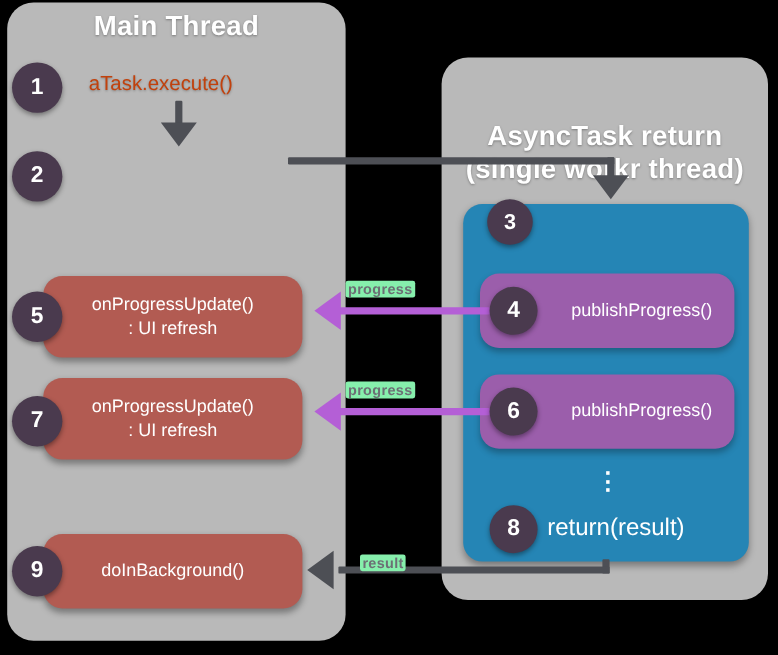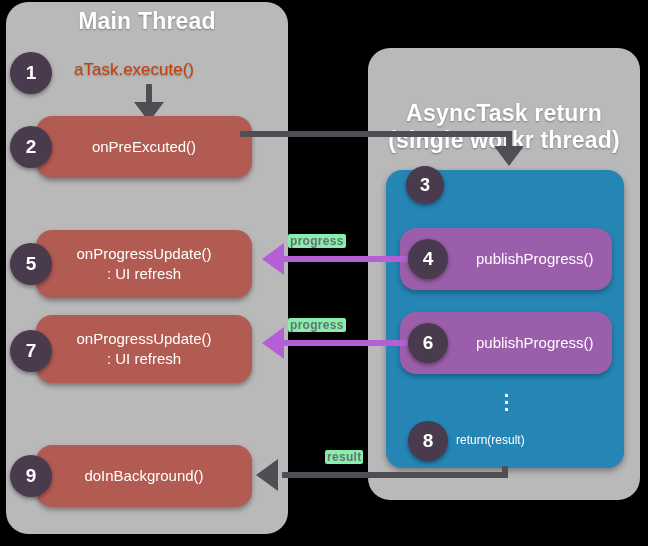--- a/index.html
+++ b/index.html
@@ -104,23 +104,20 @@
   <div class="panel" id="main-thread-panel">
     <div class="panel-title" id="main-thread-title">Main Thread</div>
   </div>
 
   <div class="badge" style="left:10px;top:52px;">1</div>
   <div class="plain" style="left:74px;top:60px;font-size:17px;">aTask.execute()</div>
 
   <div class="vline" style="left:146px;top:84px;height:24px;"></div>
   <div class="arrow-down" style="left:134px;top:102px;"></div>
 
-  <div class="box red" style="left:36px;top:116px;width:216px;height:62px;">
-    <span class="label">onPreExcuted()</span>
-  </div>
   <div class="badge" style="left:10px;top:126px;">2</div>
 
   <div class="box red" style="left:36px;top:230px;width:216px;height:68px;">
     <span class="label">onProgressUpdate()
 : UI refresh</span>
   </div>
   <div class="badge" style="left:10px;top:243px;">5</div>
 
   <div class="box red" style="left:36px;top:315px;width:216px;height:68px;">
     <span class="label">onProgressUpdate()
@@ -153,32 +150,32 @@
   </div>
   <div class="badge" style="left:408px;top:323px;width:40px;height:40px;">6</div>
 
   <div class="dots" style="left:497px;top:392px;">
     <span>·</span>
       <span>·</span>
       <span>·</span>
   </div>
 
   <div class="badge" style="left:408px;top:421px;width:40px;height:40px;">8</div>
-  <div class="inbox-text" style="left:456px;top:430px;font-size:12px;">return(result)</div>
+  <div class="inbox-text" style="left:456px;top:430px;font-size:20px;">return(result)</div>
 
   <div class="hline" style="left:240px;top:131px;width:272px;"></div>
   <div class="vline" style="left:506px;top:131px;height:22px;"></div>
   <div class="arrow-down" style="left:494px;top:146px;"></div>
 
   <div class="hline purple" style="left:282px;top:256px;width:126px;"></div>
   <div class="arrow-left purple" style="left:262px;top:243px;"></div>
   <div class="caption" style="left:288px;top:234px;">progress</div>
 
   <div class="hline purple" style="left:282px;top:340px;width:126px;"></div>
   <div class="arrow-left purple" style="left:262px;top:327px;"></div>
   <div class="caption" style="left:288px;top:318px;">progress</div>
 
   <div class="vline" style="left:502px;top:466px;height:12px;"></div>
   <div class="hline" style="left:282px;top:472px;width:226px;"></div>
   <div class="arrow-left" style="left:256px;top:459px;"></div>
-  <div class="caption" style="left:300px;top:450px;margin-left:25px;">result</div>
+  <div class="caption" style="left:300px;top:462px;">result</div>
 
 </div>
 
 </body></html>

